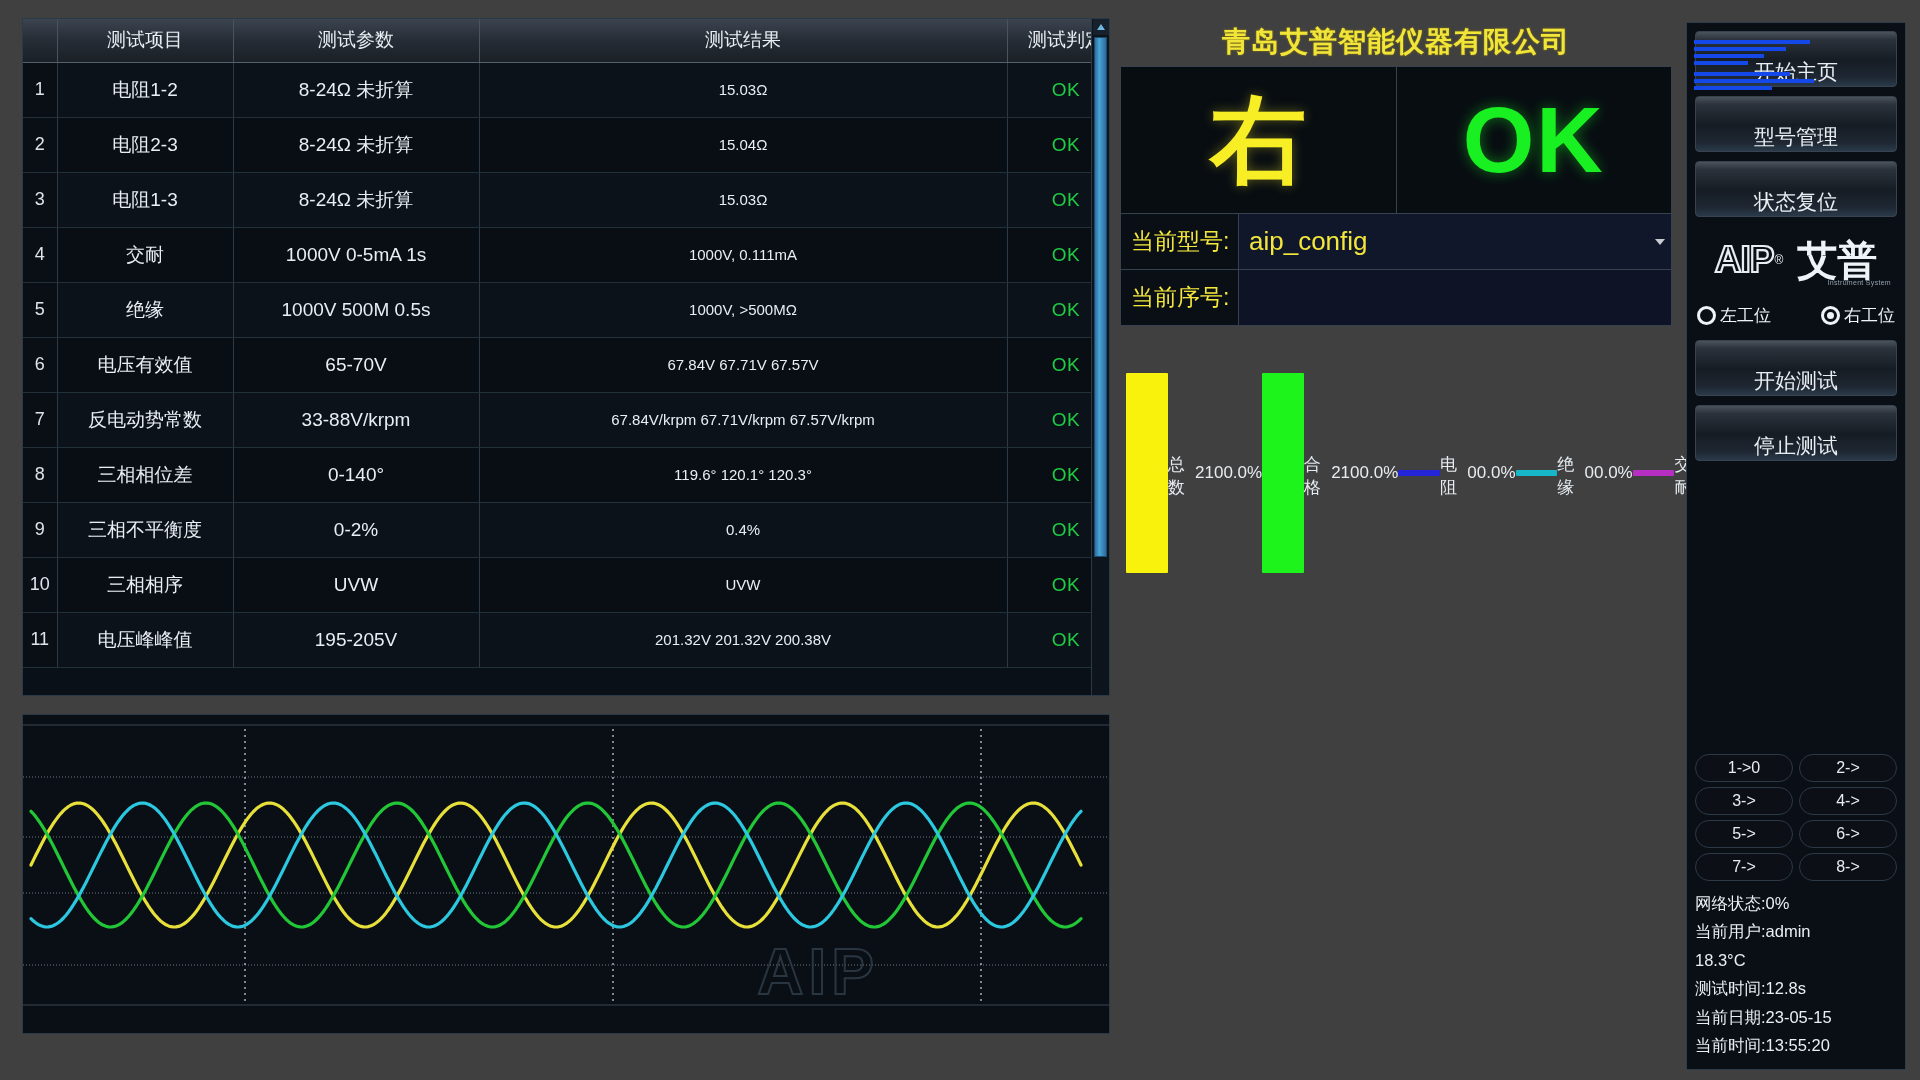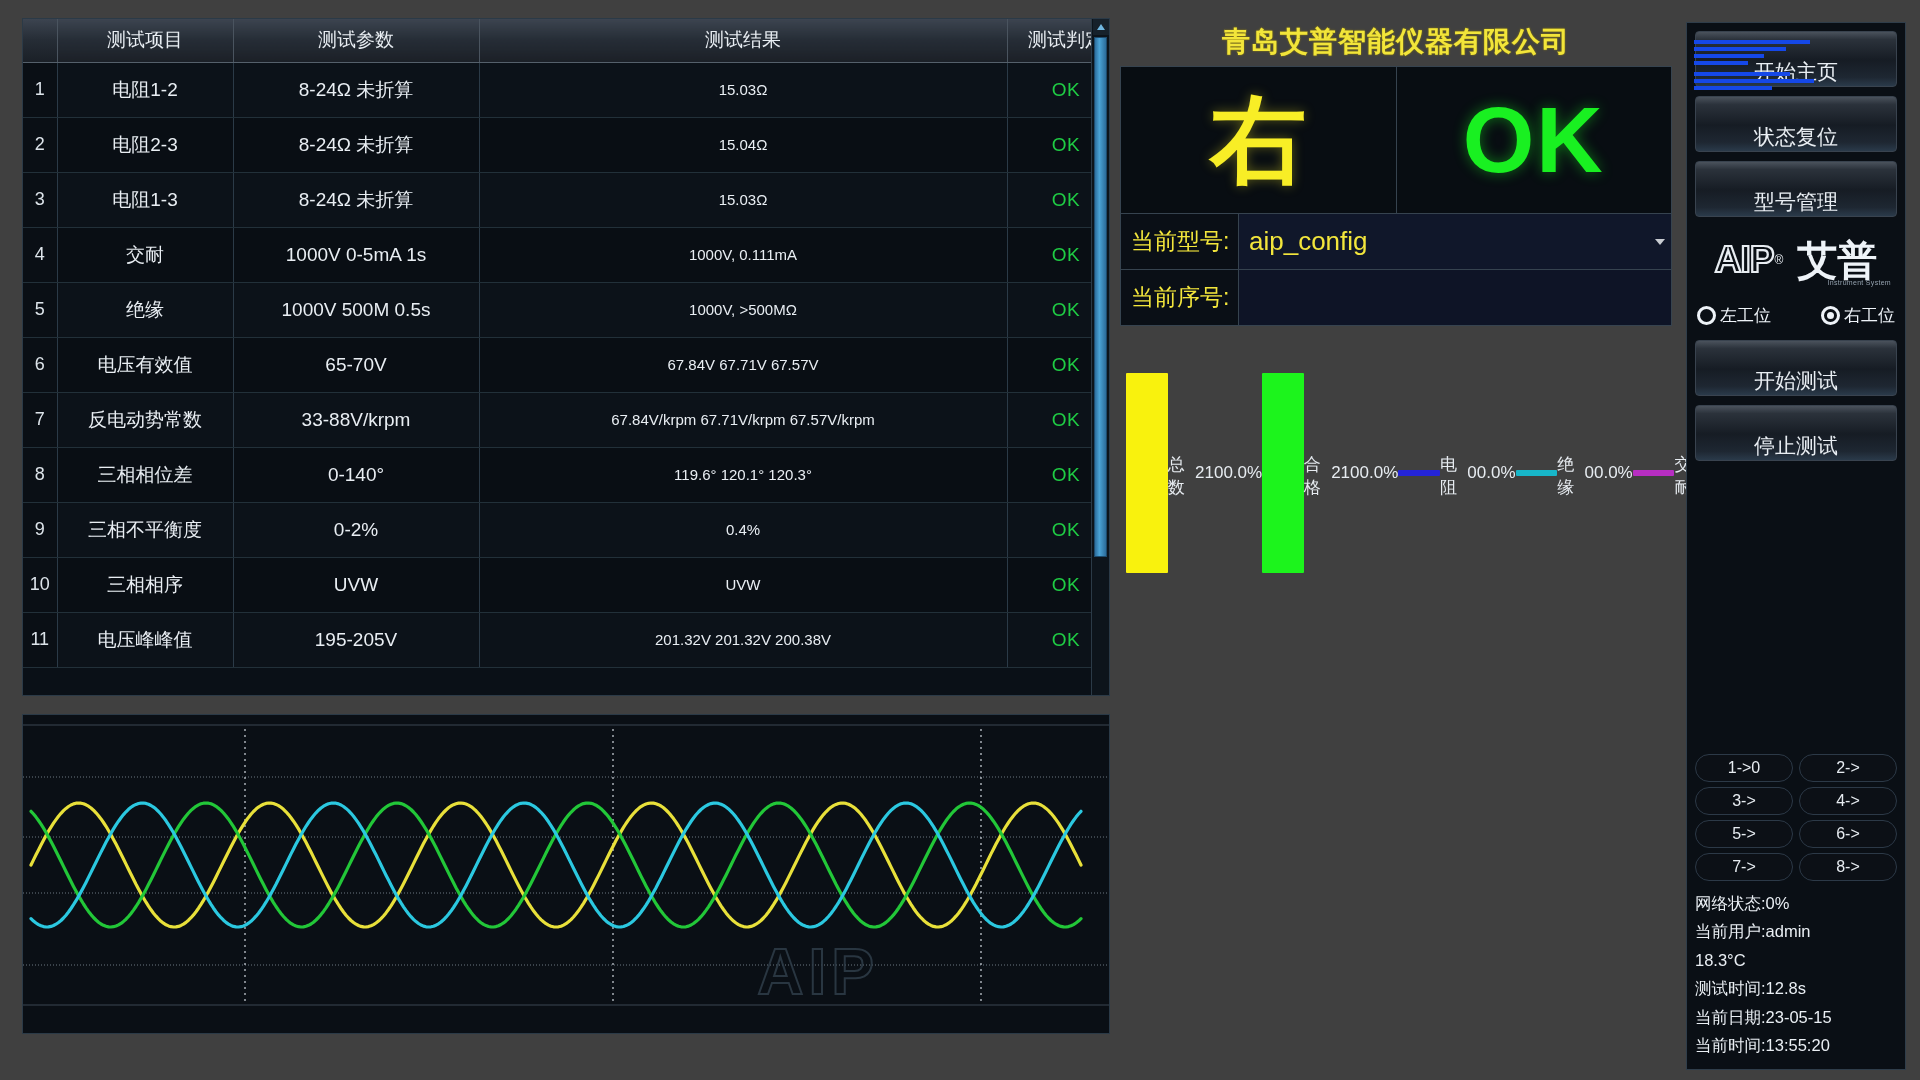--- a/index.html
+++ b/index.html
@@ -501,25 +501,25 @@
           <i style="top:9px;  width:92px;"></i>
           <i style="top:16px; width:70px;"></i>
           <i style="top:23px; width:54px;"></i>
           <i style="top:34px; width:96px;"></i>
           <i style="top:41px; width:120px;"></i>
           <i style="top:48px; width:78px;"></i>
         </span>
       </div>
 
       <div class="sbtn tall">
+        <span>型号管理</span>
+      </div>
+
+      <div class="sbtn tall">
         <span>状态复位</span>
-      </div>
-
-      <div class="sbtn tall">
-        <span>型号管理</span>
       </div>
 
       <div class="logo-row">
         <span class="logo-aip">AIP</span>
         <span class="logo-reg">®</span>
         <span class="logo-cn">艾普</span>
         <span class="logo-sub">Instrument System</span>
       </div>
 
       <div class="radio-row">

